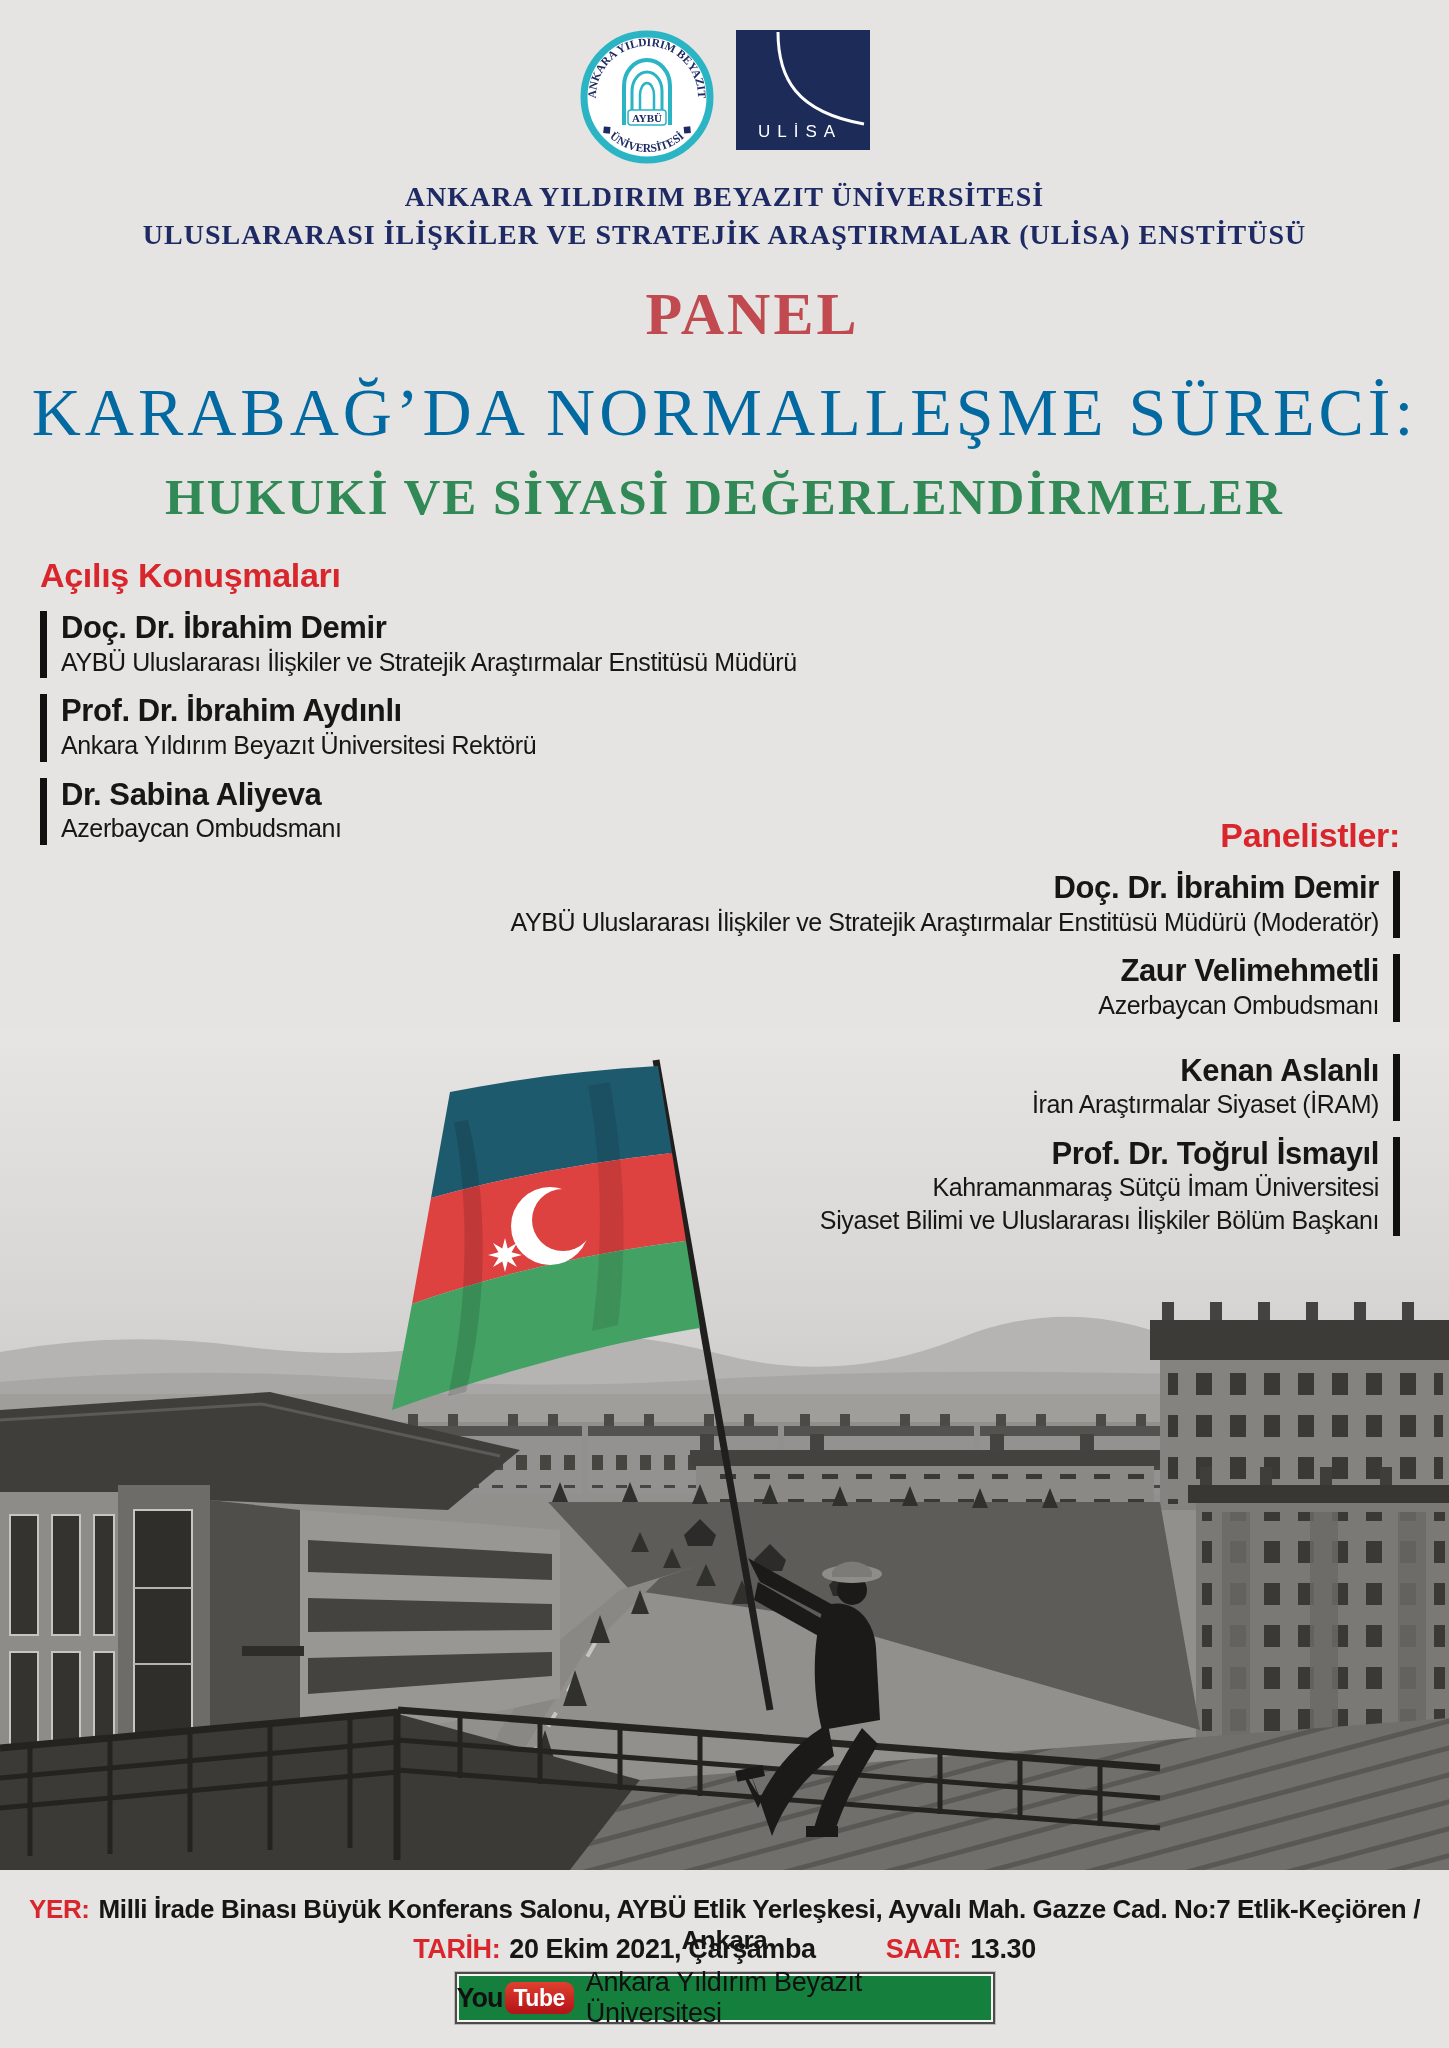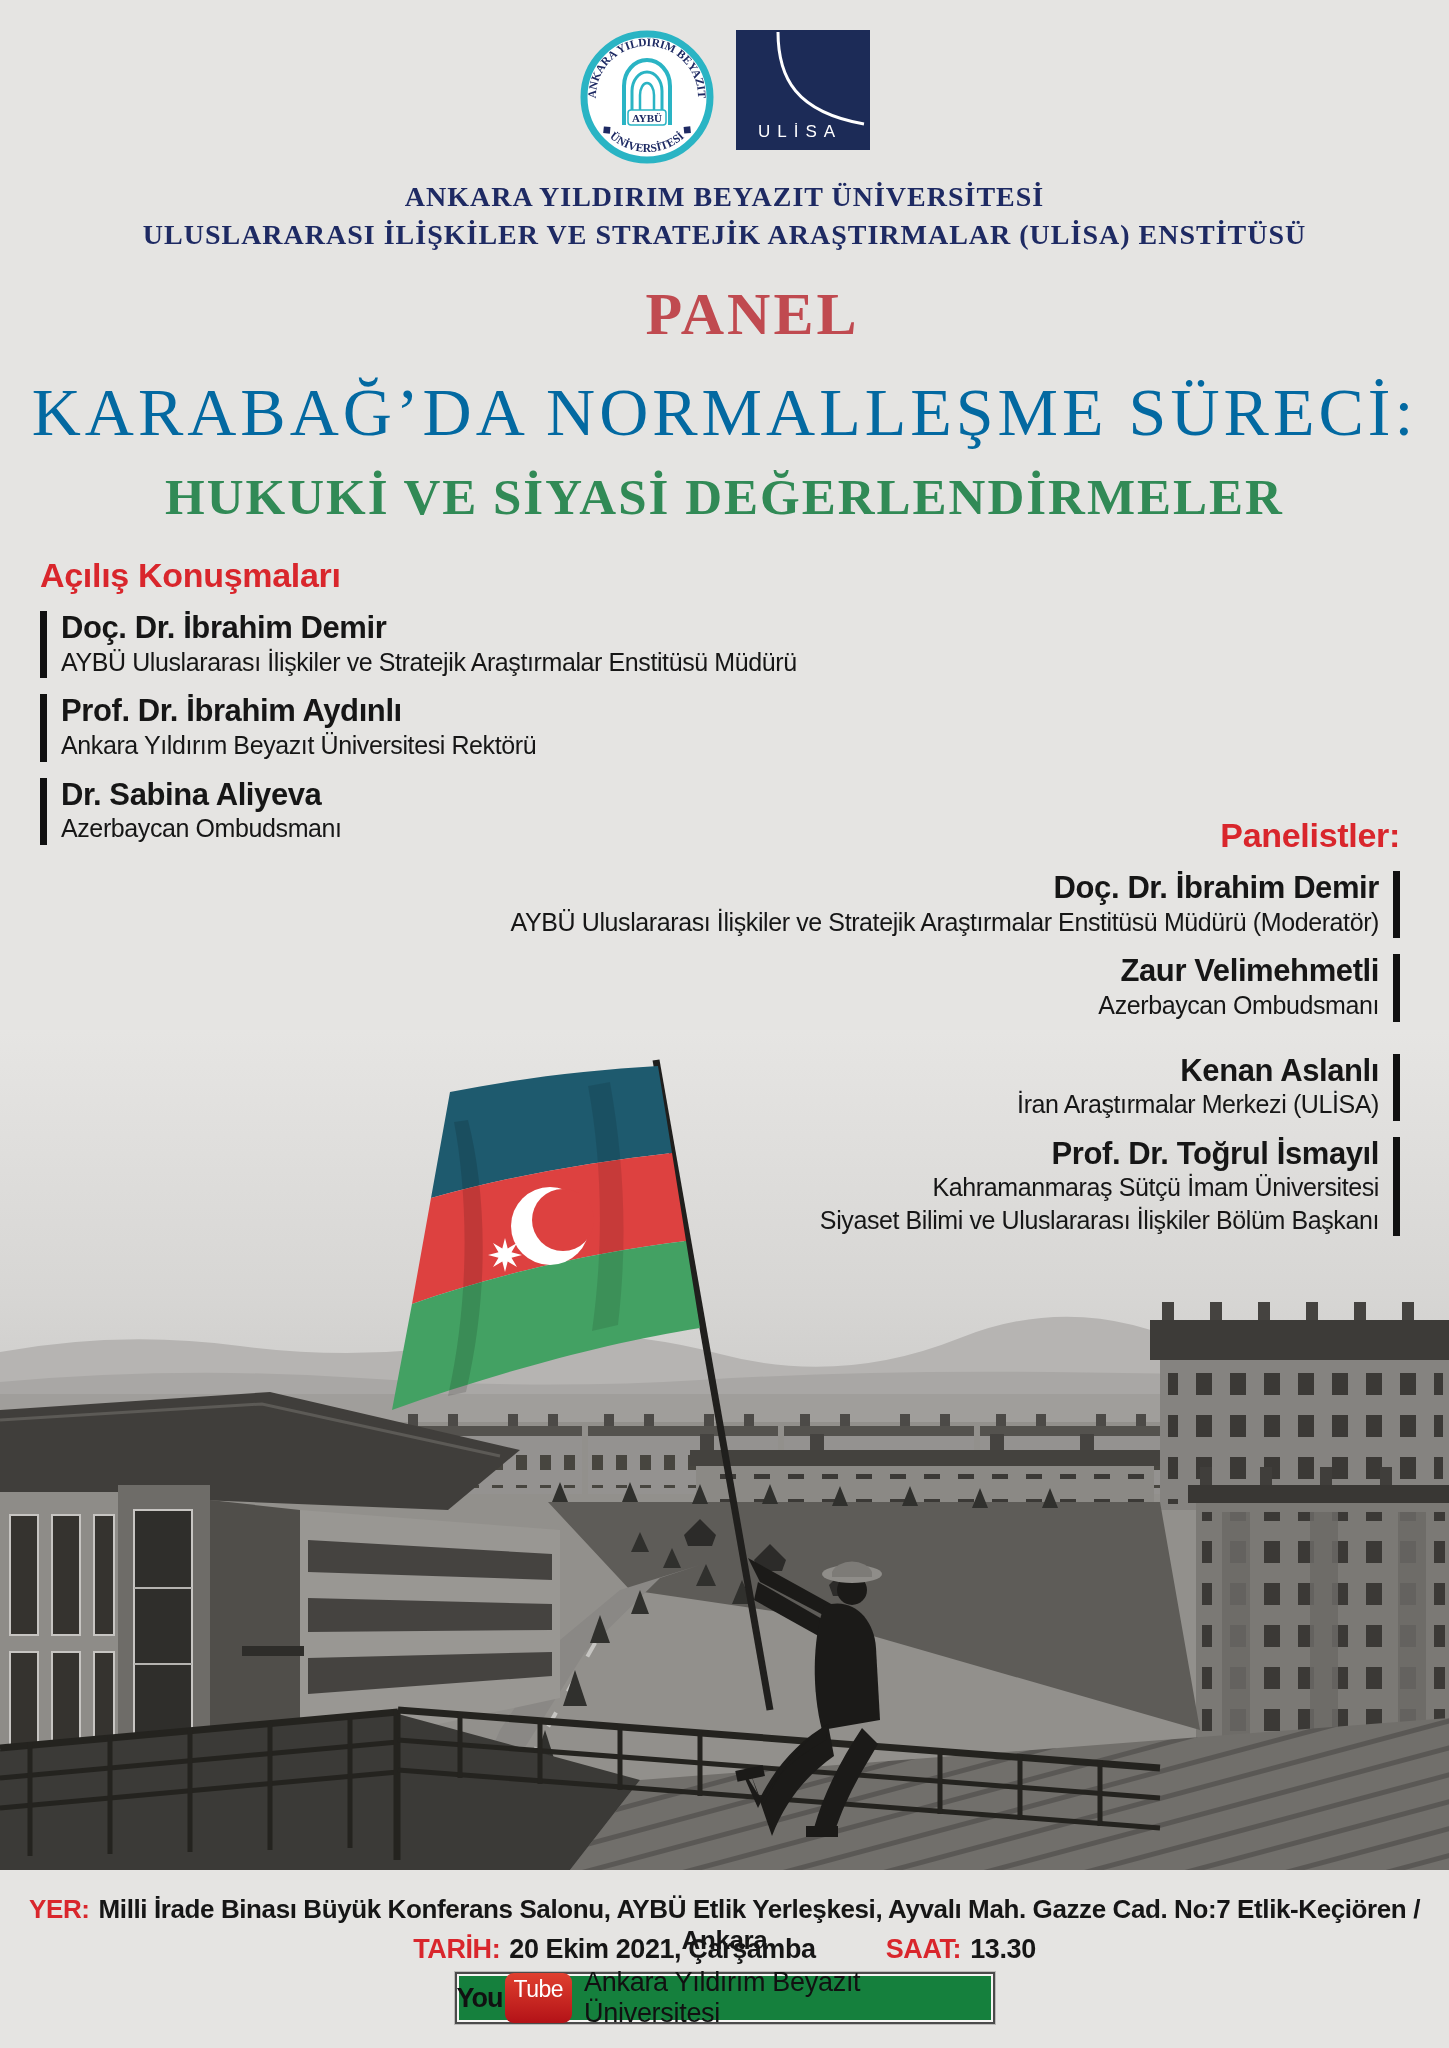--- a/index.html
+++ b/index.html
@@ -46,21 +46,21 @@
   .label-red{color:#d9262c;margin-right:9px;}
   .date-group{display:flex;}
   .yt-badge{position:absolute;top:1972px;left:50%;transform:translateX(-50%);
     width:540px;height:52px;box-sizing:border-box;
     border:2px solid #4b4b4b;background:#15803d;
     box-shadow:inset 0 0 0 2px #f6f5f3,0 0 0 1px #bcbbb9;
     display:flex;align-items:center;justify-content:center;gap:12px;z-index:2;}
   .yt-logo{display:flex;align-items:center;}
   .yt-you{font-size:27px;font-weight:bold;letter-spacing:-1px;color:#111;}
   .yt-tube{margin-left:2px;background:linear-gradient(#e0402f,#b31217);color:#fff;
-    font-size:23px;font-weight:normal;padding:3px 9px 20px;border-radius:9px;letter-spacing:-0.5px;}
+    font-size:23px;font-weight:bold;padding:3px 9px 2px;border-radius:9px;letter-spacing:-0.5px;}
   .yt-channel{font-size:27px;letter-spacing:-0.3px;color:#111;}
 </style>
 </head>
 <body>
 
 <div class="poster">
 
   <div class="logos">
     <svg width="134" height="134" viewBox="0 0 134 134">
       <circle cx="67" cy="67" r="63" fill="#ffffff" stroke="#2ab4c4" stroke-width="7"></circle>
@@ -324,21 +324,21 @@
         <div class="role-txt">Azerbaycan Ombudsmanı</div>
       </div>
       <div class="p-bar"></div>
     </div>
     <div class="p-entry">
       <div class="p-bar"></div>
     </div>
     <div class="p-entry">
       <div class="p-text">
         <div class="name-txt">Kenan Aslanlı</div>
-        <div class="role-txt">İran Araştırmalar Merkezi (ULİSA)</div>
+        <div class="role-txt">İran Araştırmalar Siyaset (İRAM)</div>
       </div>
       <div class="p-bar"></div>
     </div>
     <div class="p-entry">
       <div class="p-text">
         <div class="name-txt">Prof. Dr. Toğrul İsmayıl</div>
         <div class="role-txt pre">Kahramanmaraş Sütçü İmam Üniversitesi
 Siyaset Bilimi ve Uluslararası İlişkiler Bölüm Başkanı</div>
       </div>
       <div class="p-bar"></div>

